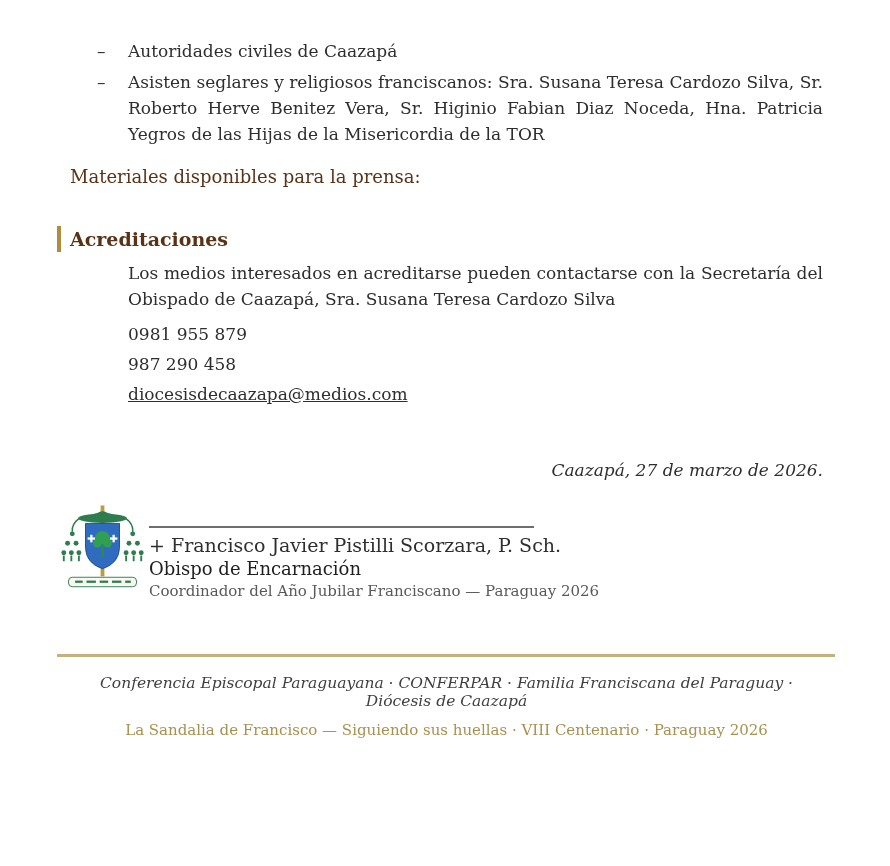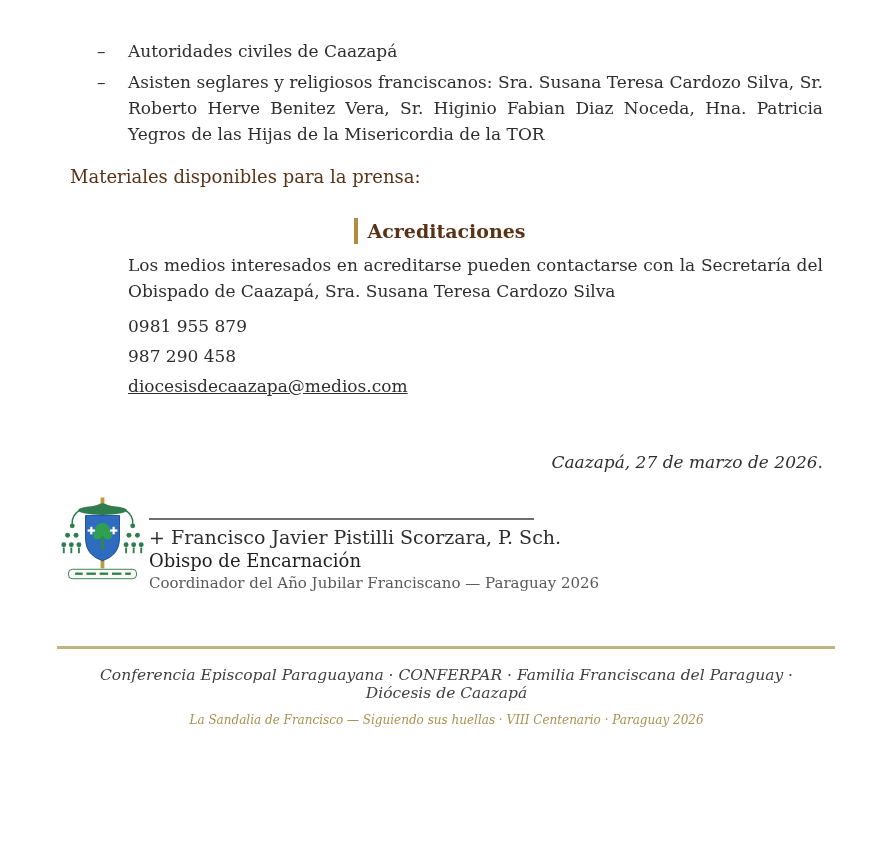--- a/index.html
+++ b/index.html
@@ -32,24 +32,23 @@
   .section-heading {
     font-weight: normal;
     font-size: 18px;
     color: #5a3317;
     margin-top: 19px;
     margin-bottom: 7px;
   }
   .accred-heading-row {
     display: flex;
     align-items: center;
-    margin-top: 31px;
+    margin-top: 39px;
     margin-bottom: 8px;
     margin-left: -13px;
-    justify-content: center;
   }
   .accred-bar {
     width: 4px; height: 26px;
     background: #b08c3e;
     margin-right: 9px;
   }
   .accred-heading {
     font-weight: bold;
     font-size: 19px;
     color: #5a3317;
@@ -96,22 +95,21 @@
   }
   .footer-line1 {
     text-align: center;
     font-style: italic;
     font-size: 15.5px;
     color: #3f3f3f;
     margin-top: 17px;
   }
   .footer-line2 {
     text-align: center;
-    font-style: italic;
-    font-size: 12px;
+    font-size: 15px;
     color: #a8904f;
     margin-top: 11px;
   }
 </style>
 </head>
 <body>
 
 <div class="page">
 
   <ul class="dash-list">

